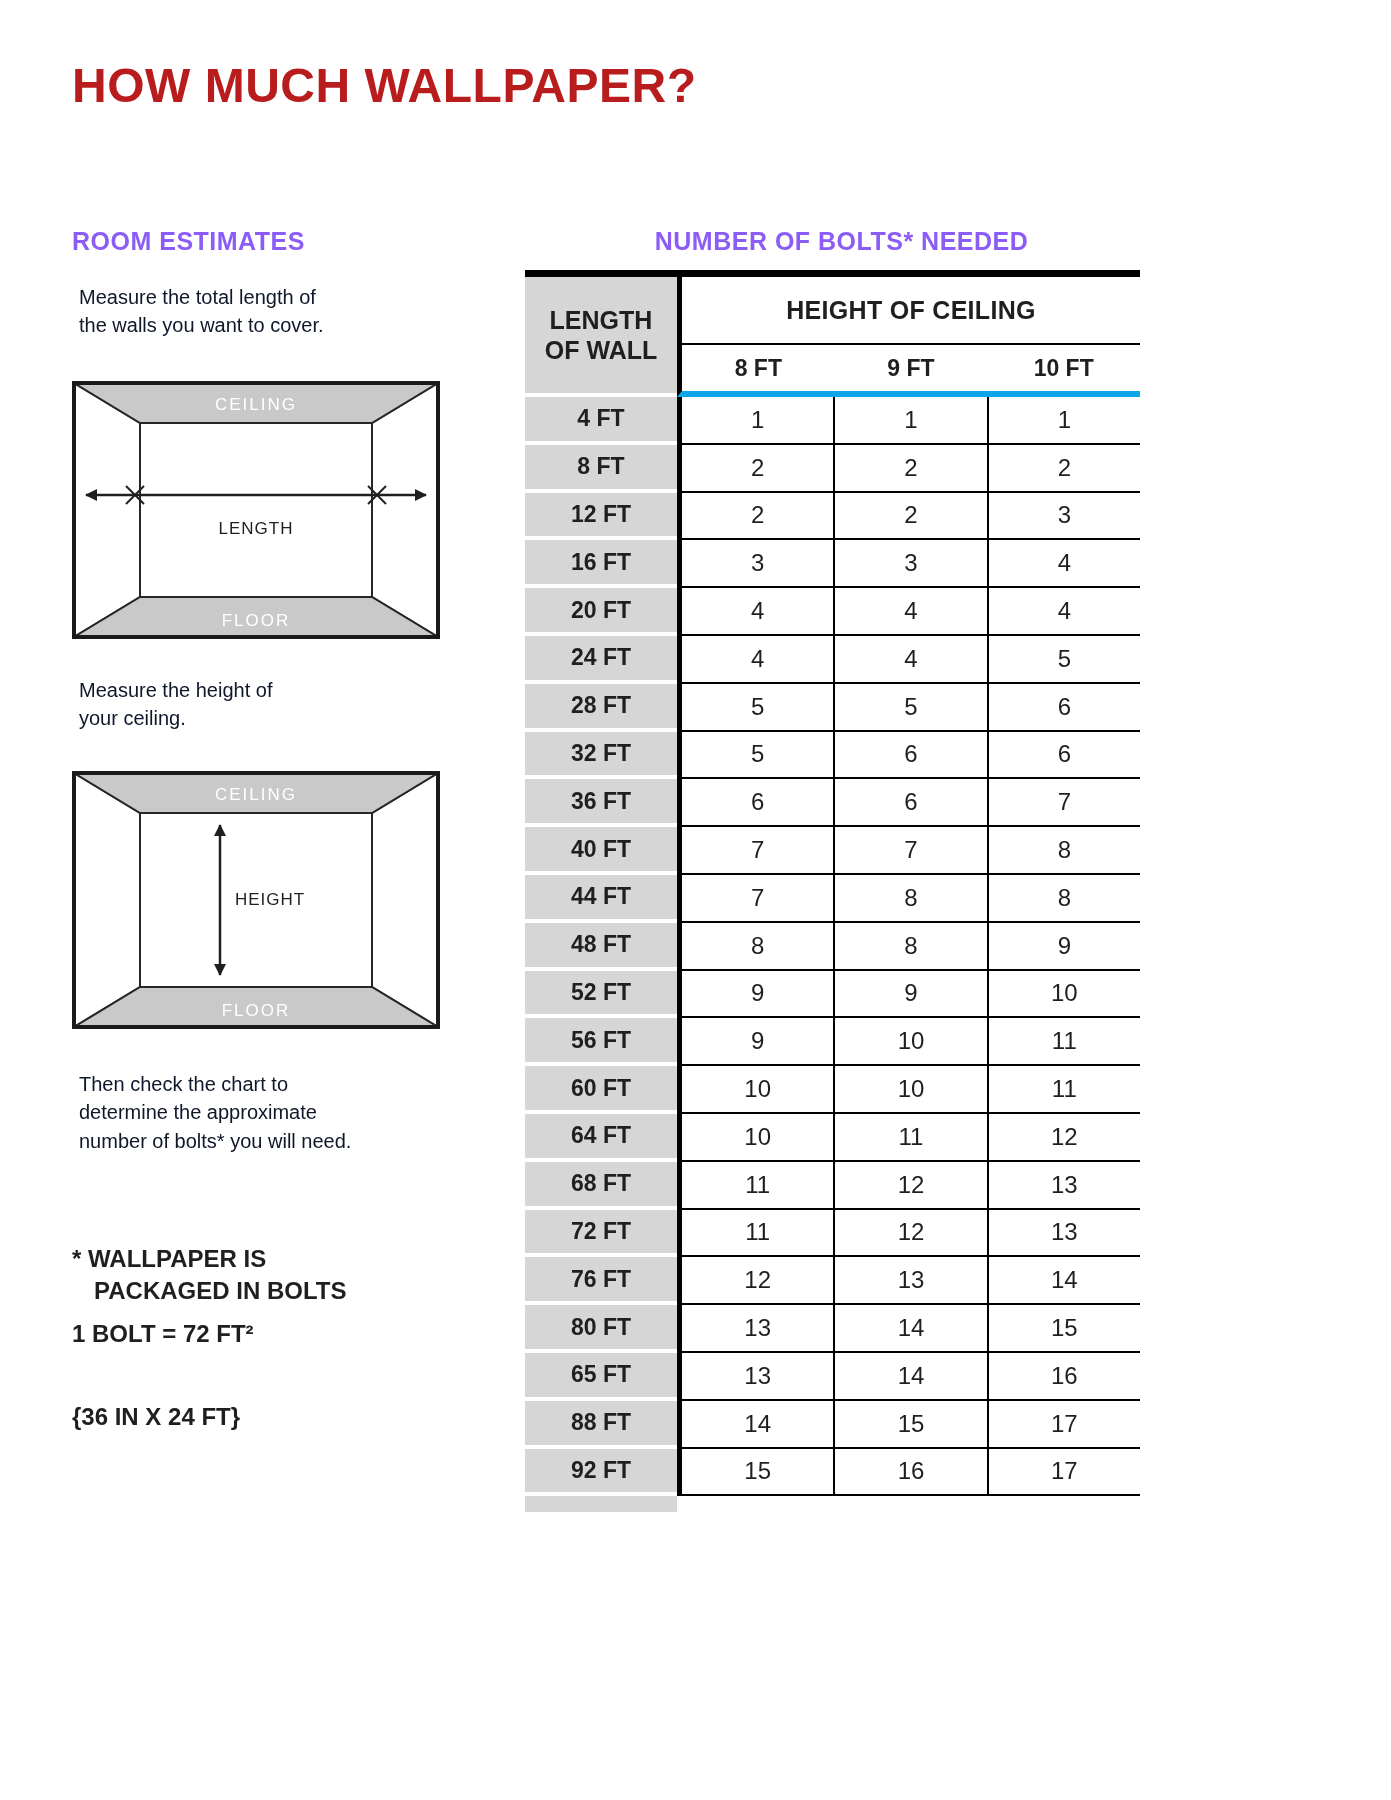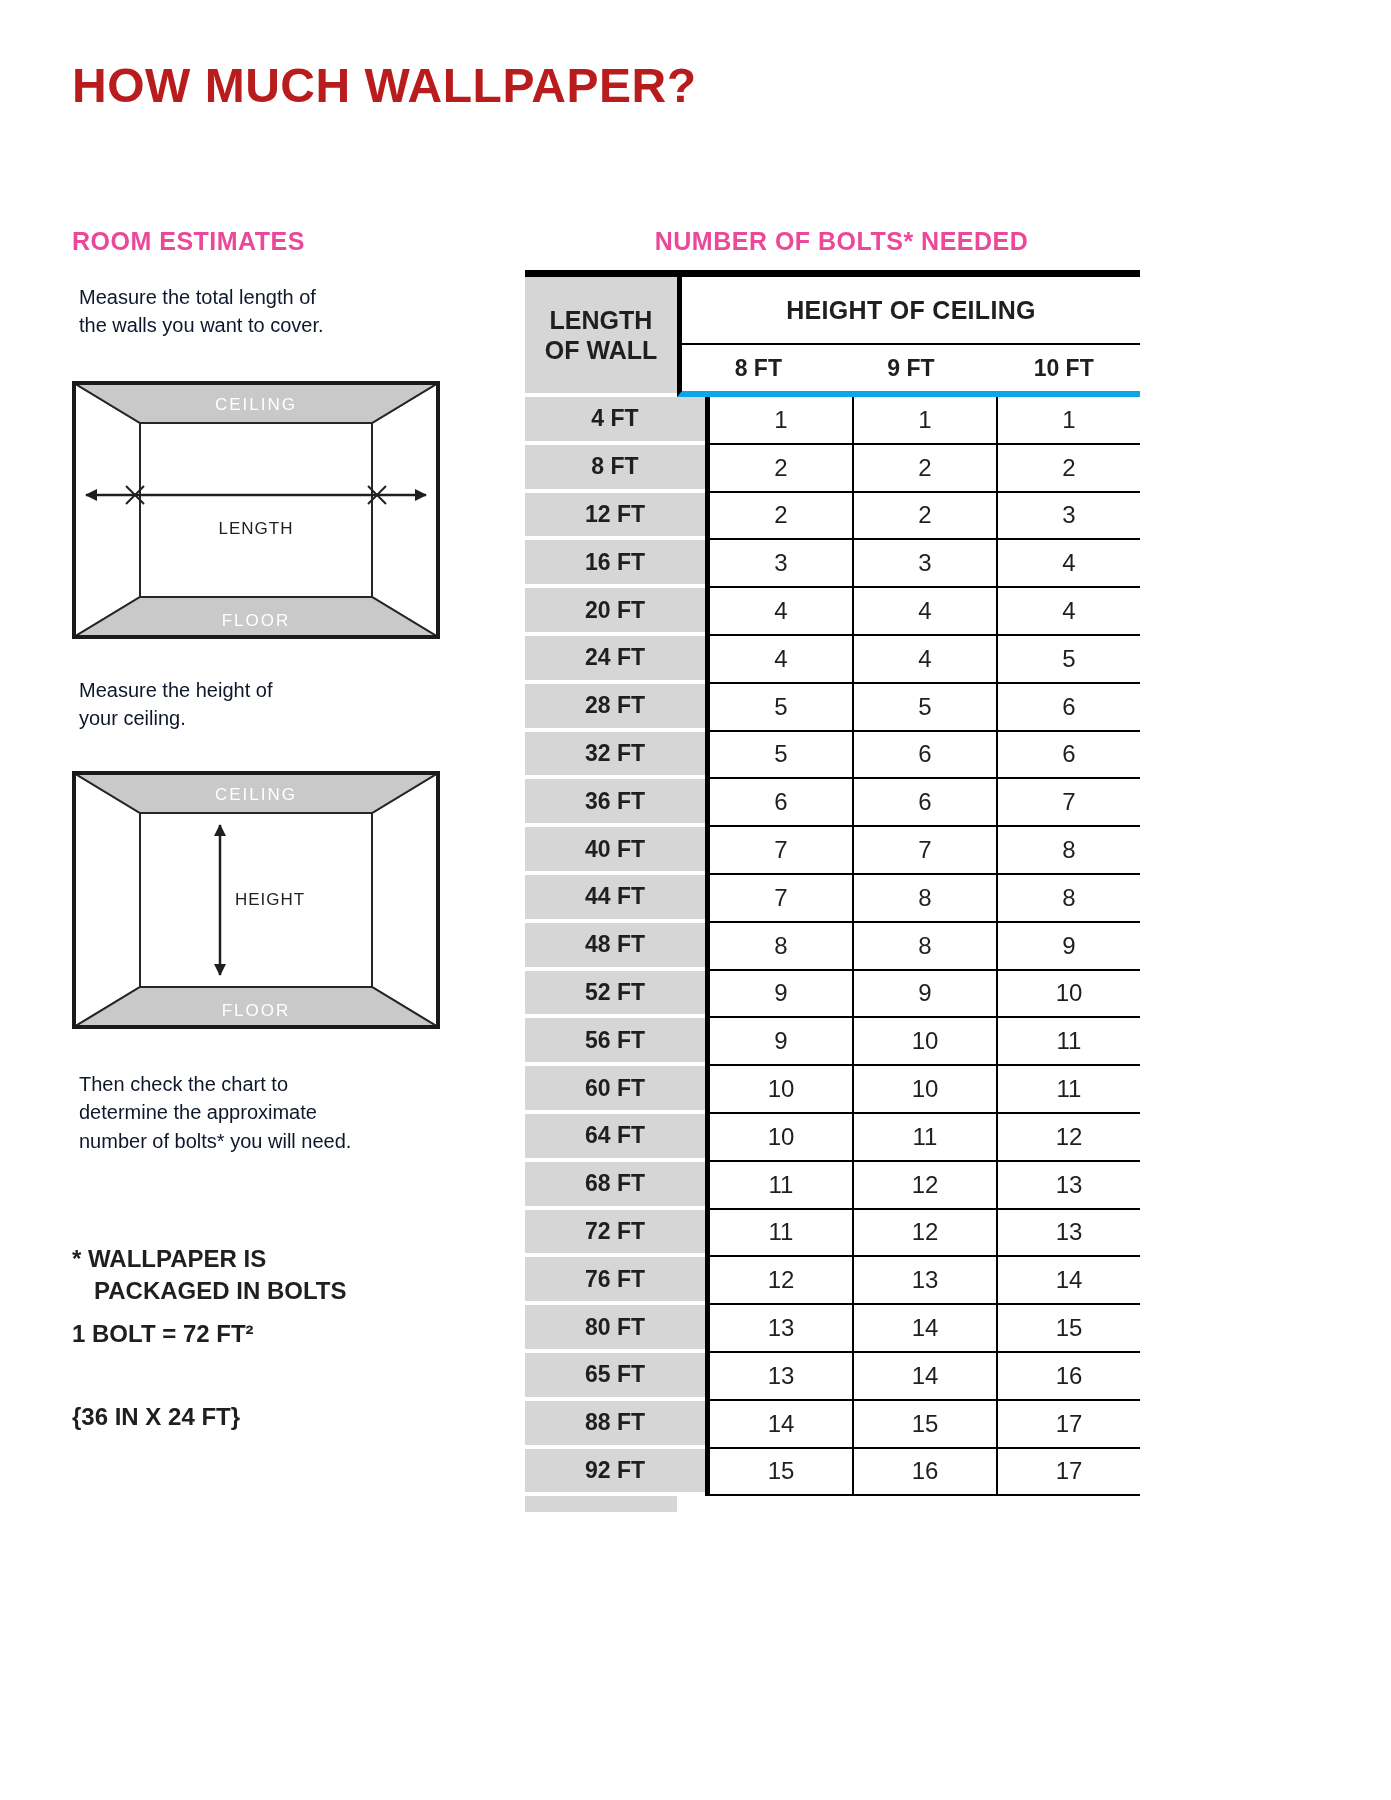--- a/index.html
+++ b/index.html
@@ -8,21 +8,21 @@
     position:relative; width:1391px; height:1800px; background:#ffffff;
     font-family:"Liberation Sans", sans-serif; color:#1f1f1f; overflow:hidden;
   }
 
   
   .page-title {
     position:absolute; left:72px; top:58px;
     font-size:48px; font-weight:bold; color:#b91c1c; letter-spacing:0.5px;
   }
   .section-heading {
-    position:absolute; font-size:25px; font-weight:bold; color:#ec4899; letter-spacing:0.5px;
+    position:absolute; font-size:25px; font-weight:bold; color:#8b5cf6; letter-spacing:0.5px;
   }
   .heading-room { left:72px; top:227px; }
   .heading-bolts { left:534px; top:227px; width:615px; text-align:center; }
 
   
   .step {
     position:absolute; left:79px; font-size:20px; line-height:1.42;
     white-space:pre-line; color:#0f172a;
   }
   .step1 { top:283px; }
@@ -58,21 +58,21 @@
   }
   .head-right { flex:1; border-left:5px solid #000; border-bottom:6px solid #0ea5e9;
     display:flex; flex-direction:column; }
   .group-head { height:68px; border-bottom:2px solid #000;
     display:flex; align-items:center; justify-content:center; font-weight:bold; font-size:25px; letter-spacing:0.3px; }
   .subheads { height:46px; display:flex; }
   .subhead { flex:1; display:flex; align-items:center; justify-content:center; font-weight:bold; font-size:23px; }
 
   .trow { display:flex; height:47.8px; }
   .trow .rlabel {
-    width:180px; background:#d6d6d6; border-bottom:4px solid #fff;
+    width:152px; background:#d6d6d6; border-bottom:4px solid #fff;
     display:flex; align-items:center; justify-content:center; font-weight:bold; font-size:23px;
   }
   .trow .cells { flex:1; display:flex; border-left:5px solid #000; }
   .trow .cell {
     flex:1; display:flex; align-items:center; justify-content:center;
     font-size:24px; border-bottom:2px solid #000;
   }
   .trow .cell + .cell { border-left:2px solid #000; }
   .footer-strip { width:152px; height:16px; background:#d6d6d6; }
 </style>

